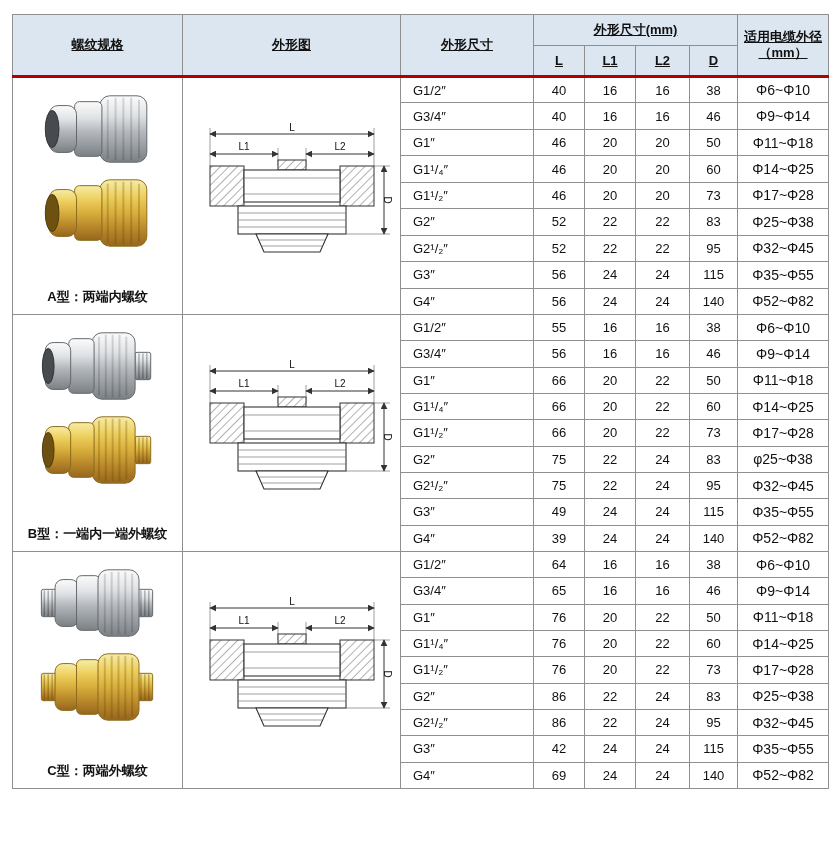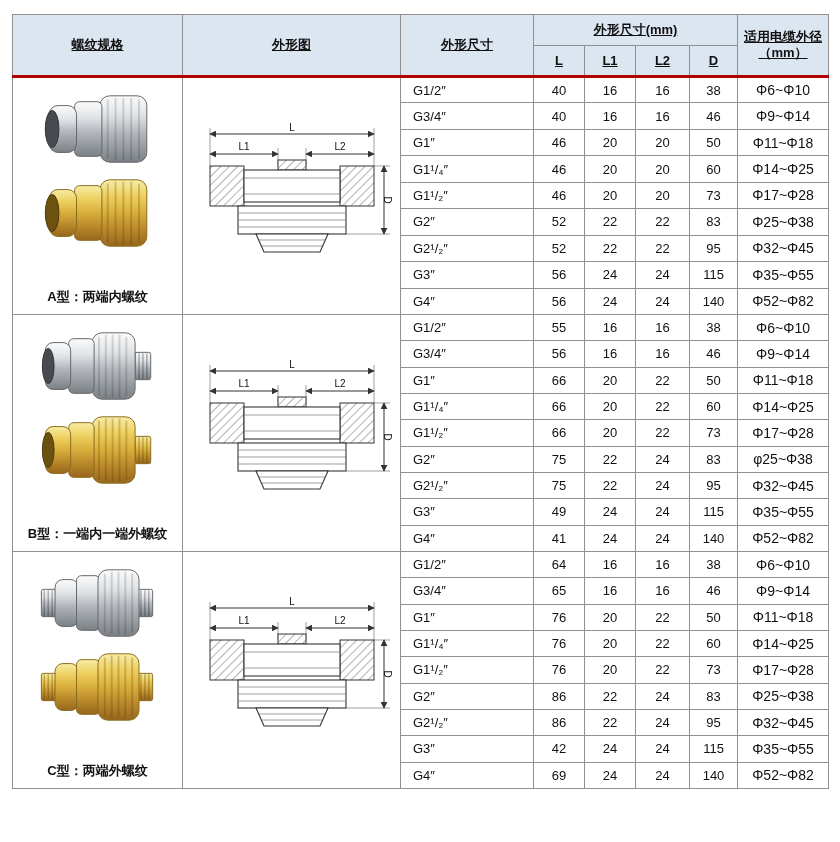--- a/index.html
+++ b/index.html
@@ -419,21 +419,21 @@
         <tr>
           <td class="c-spec">G3″</td>
           <td class="c-l">49</td>
           <td class="c-l1">24</td>
           <td class="c-l2">24</td>
           <td class="c-d">115</td>
           <td class="c-od">Φ35~Φ55</td>
         </tr>
         <tr>
           <td class="c-spec">G4″</td>
-          <td class="c-l">41</td>
+          <td class="c-l">39</td>
           <td class="c-l1">24</td>
           <td class="c-l2">24</td>
           <td class="c-d">140</td>
           <td class="c-od">Φ52~Φ82</td>
         </tr>
         <tr>
           <td rowspan="9" class="cell-product">
             <div class="product-inner">
   <div class="photo-stack">
     <svg width="118" height="82" viewBox="0 0 120 84">

